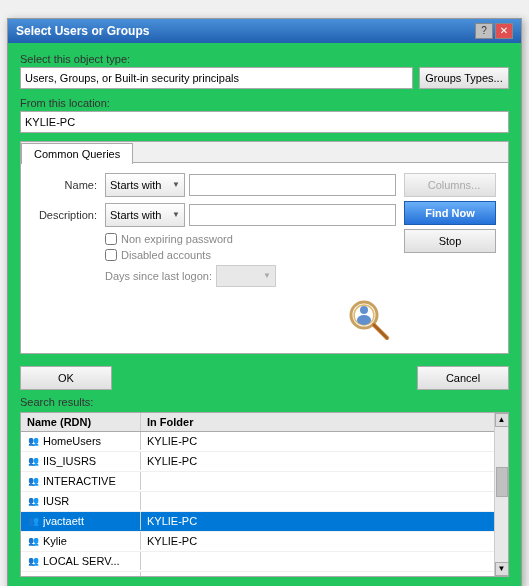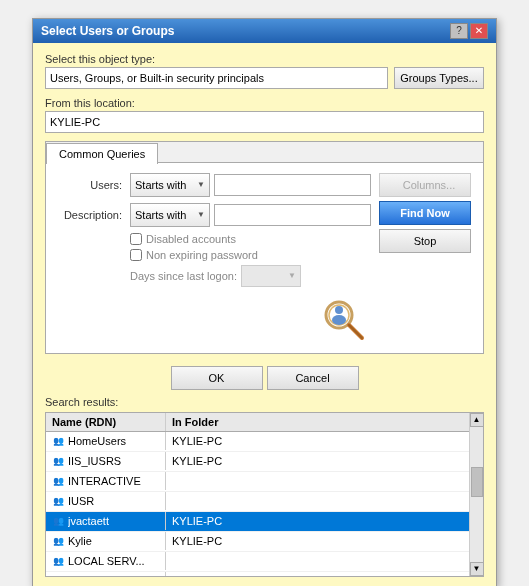--- a/index.html
+++ b/index.html
@@ -8,22 +8,22 @@
       font-size: 12px;
       background: #f0f0f0;
       display: flex;
       align-items: center;
       justify-content: center;
       width: 529px;
       height: 586px;
       overflow: hidden;
     }
     .dialog {
-      width: 465px;
-      background: #fef9c3;
+      width: 515px;
+      background: #22c55e;
       border: 1px solid #999;
       box-shadow: 2px 2px 8px rgba(0,0,0,0.3);
       margin-top: 19px;
     }
     .title-bar {
       background: linear-gradient(to bottom, #4a90d9, #2060b0);
       color: white;
       padding: 4px 8px;
       display: flex;
       align-items: center;
@@ -218,21 +218,21 @@
       height: 24px;
       background: linear-gradient(to bottom, #f8f8f8, #e0e0e0);
       border: 1px solid #ccc;
       font-size: 11px;
       color: #aaa;
       cursor: default;
       padding-left: 8px;
     }
     .bottom-buttons {
       display: flex;
-      justify-content: center;
+      justify-content: space-between;
       gap: 4px;
       padding: 4px 0 6px 0;
     }
     .search-results-label {
       font-size: 11px;
       color: #333;
       margin-bottom: 4px;
     }
     .results-area {
       border: 1px solid #aaa;
@@ -343,45 +343,45 @@
     </div>
 
     <div class="tab-area">
       <div class="tab-header">
         <div class="tab-item">Common Queries</div>
       </div>
       <div class="tab-content">
         <div class="tab-fields">
 
           <div class="form-row">
-            <span class="form-row-label">Users:</span>
+            <span class="form-row-label">Name:</span>
             <div class="dropdown-box">
               <span>Starts with</span>
               <span class="dropdown-arrow">▼</span>
             </div>
             <input type="text" class="form-input" style="">
           </div>
 
           <div class="form-row">
             <span class="form-row-label">Description:</span>
             <div class="dropdown-box">
               <span>Starts with</span>
               <span class="dropdown-arrow">▼</span>
             </div>
             <input type="text" class="form-input" style="">
           </div>
 
           <div class="checkbox-row">
             <input type="checkbox" style="">
-            <span>Disabled accounts</span>
+            <span>Non expiring password</span>
           </div>
 
           <div class="checkbox-row">
             <input type="checkbox" style="">
-            <span>Non expiring password</span>
+            <span>Disabled accounts</span>
           </div>
 
           <div class="days-row">
             <span>Days since last logon:</span>
             <div class="dropdown-box days-input" style="width:60px; background:#e8e8e8; color:#aaa;">
               <span></span>
               <span class="dropdown-arrow" style="color:#aaa;">▼</span>
             </div>
           </div>
 

